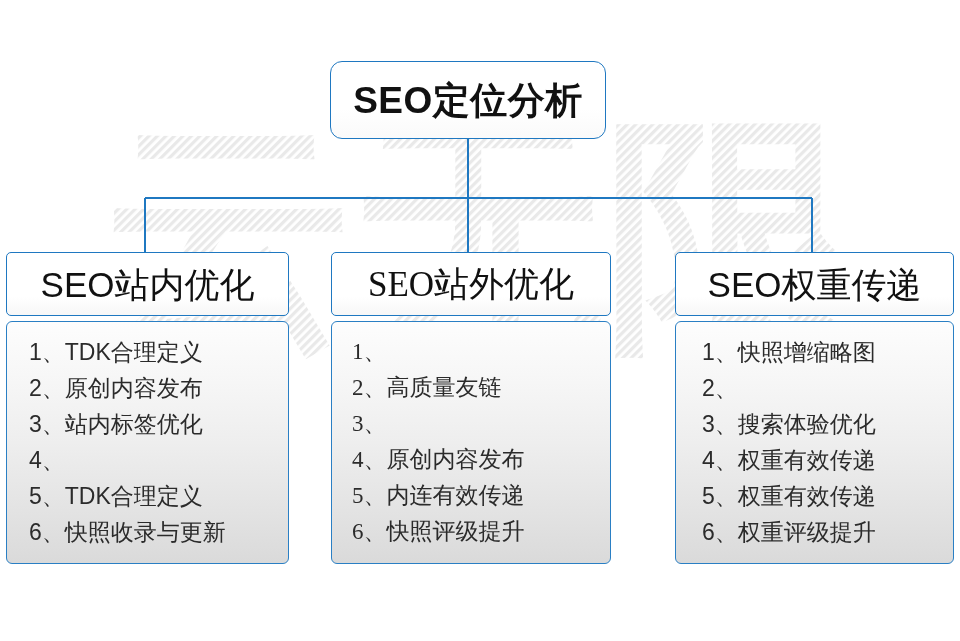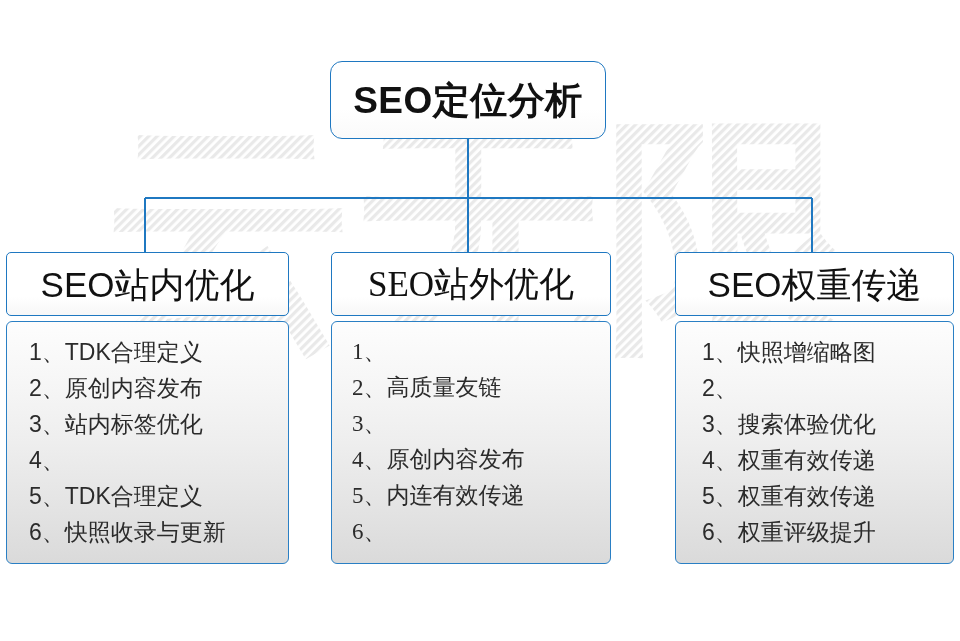--- a/index.html
+++ b/index.html
@@ -226,20 +226,21 @@
         <li>
           <span class="num">4、</span>
           <span class="txt">原创内容发布</span>
         </li>
         <li>
           <span class="num">5、</span>
           <span class="txt">内连有效传递</span>
         </li>
         <li>
           <span class="num">6、</span>
+          <span class="txt">快照评级提升</span>
         </li>
       </ol>
     </div>
   </div>
 
   <div class="column" id="column-2">
     <div class="col-head">
       <span class="label">SEO权重传递</span>
     </div>
     <div class="col-body">

